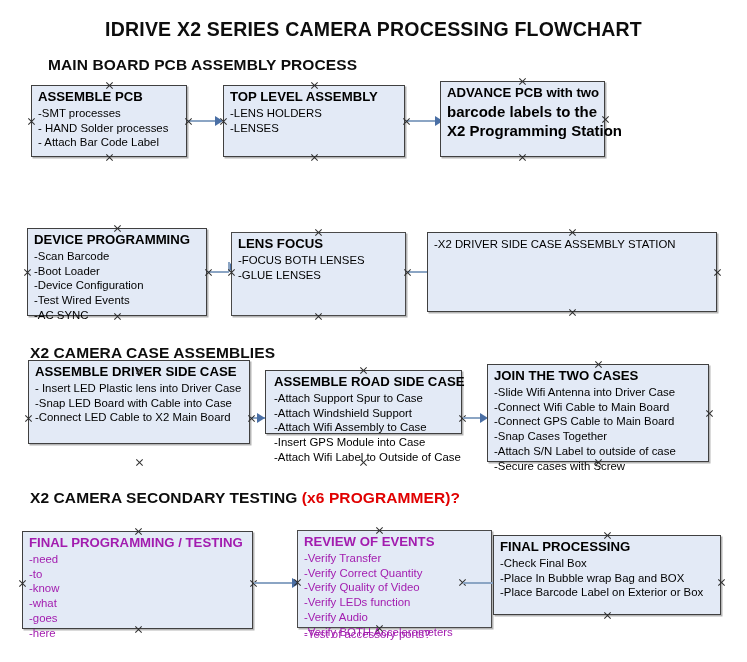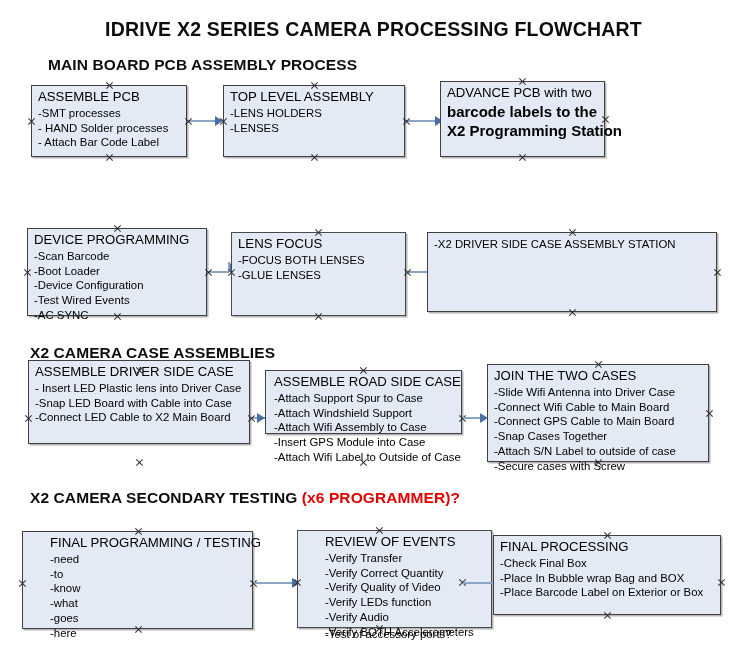--- a/index.html
+++ b/index.html
@@ -42,32 +42,32 @@
     position: absolute;
     background: #e3eaf6;
     border: 1px solid #404040;
     box-shadow: 1.5px 1.5px 0 rgba(120,120,120,0.55);
     padding: 4px 5px 3px 6px;
     overflow: visible;
   }
   .node.thick { border: 1.5px solid #4a4a4a; }
   .node .title {
     font-size: 13.2px;
-    font-weight: normal;
+    font-weight: bold;
     line-height: 1.12;
     white-space: nowrap;
     margin-bottom: 1px;
   }
   .node .line {
     font-size: 11.4px;
     line-height: 1.30;
     white-space: nowrap;
   }
   .node.bold-body .line { font-weight: bold; font-size: 15px; line-height: 1.30; }
-  .node.red .title, .node.red .line { color: #000000; margin-left: 21px; }
+  .node.red .title, .node.red .line { color: #a21caf; }
   .node .line.overflow {
     position: absolute;
     left: 6px;
     bottom: -15px;
     white-space: nowrap;
   }
 
   
   .arrow-line {
     position: absolute;

